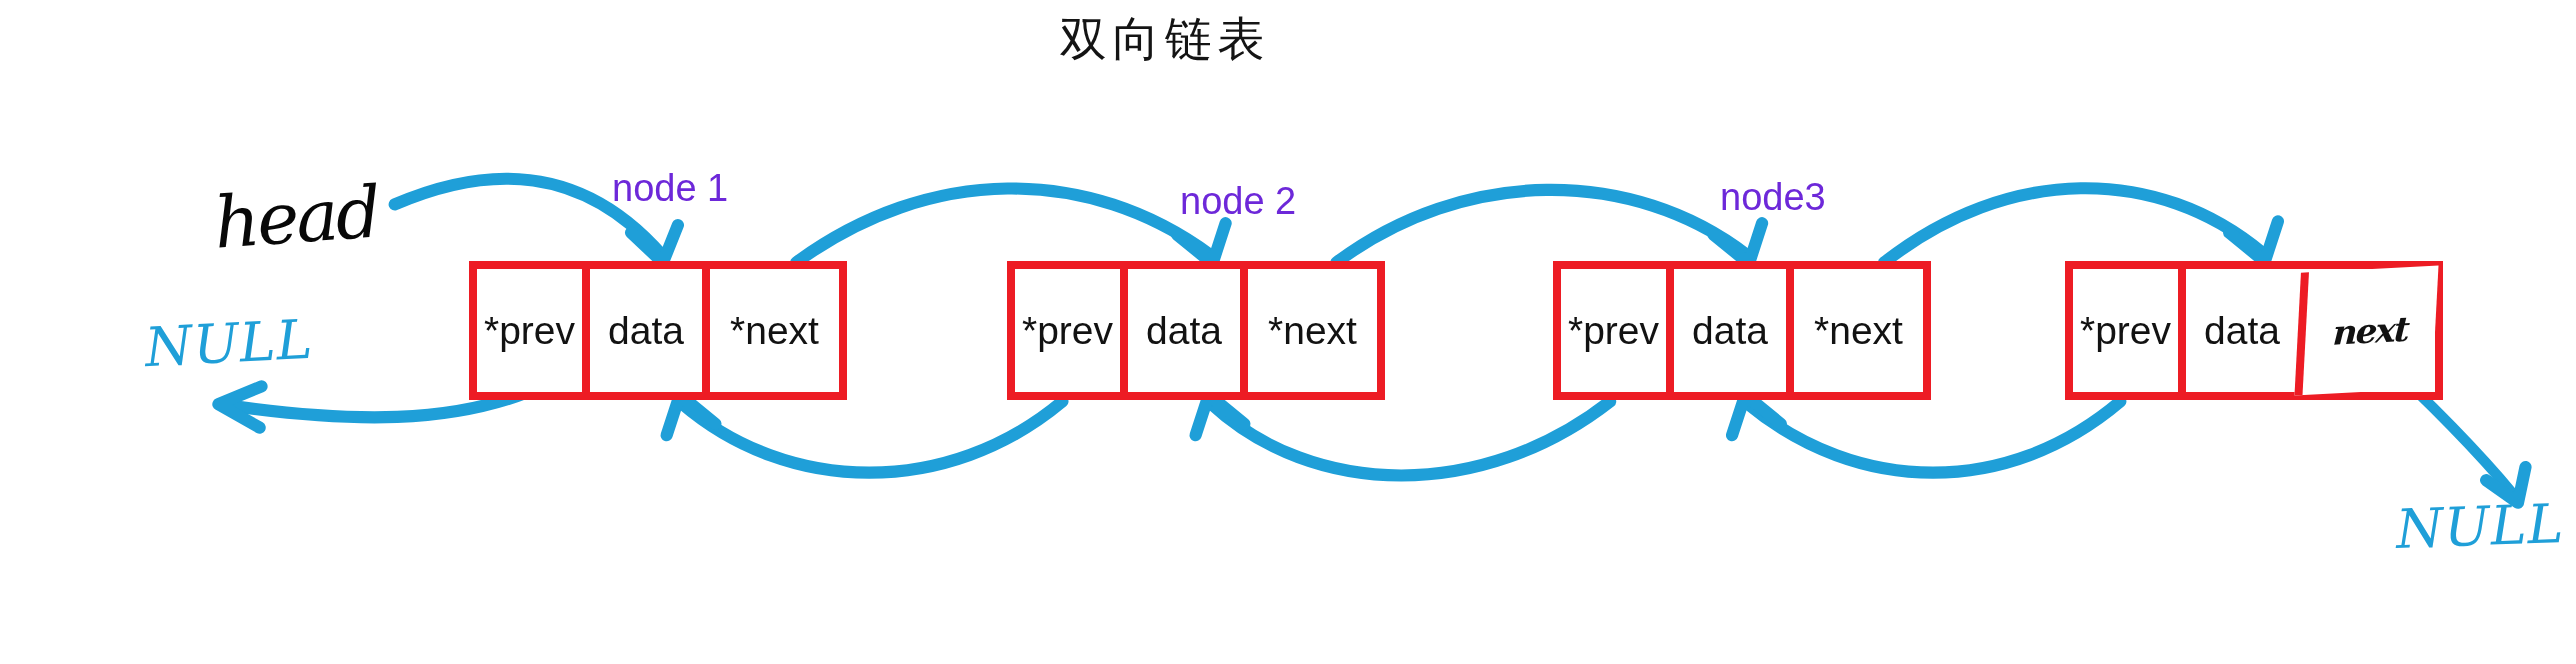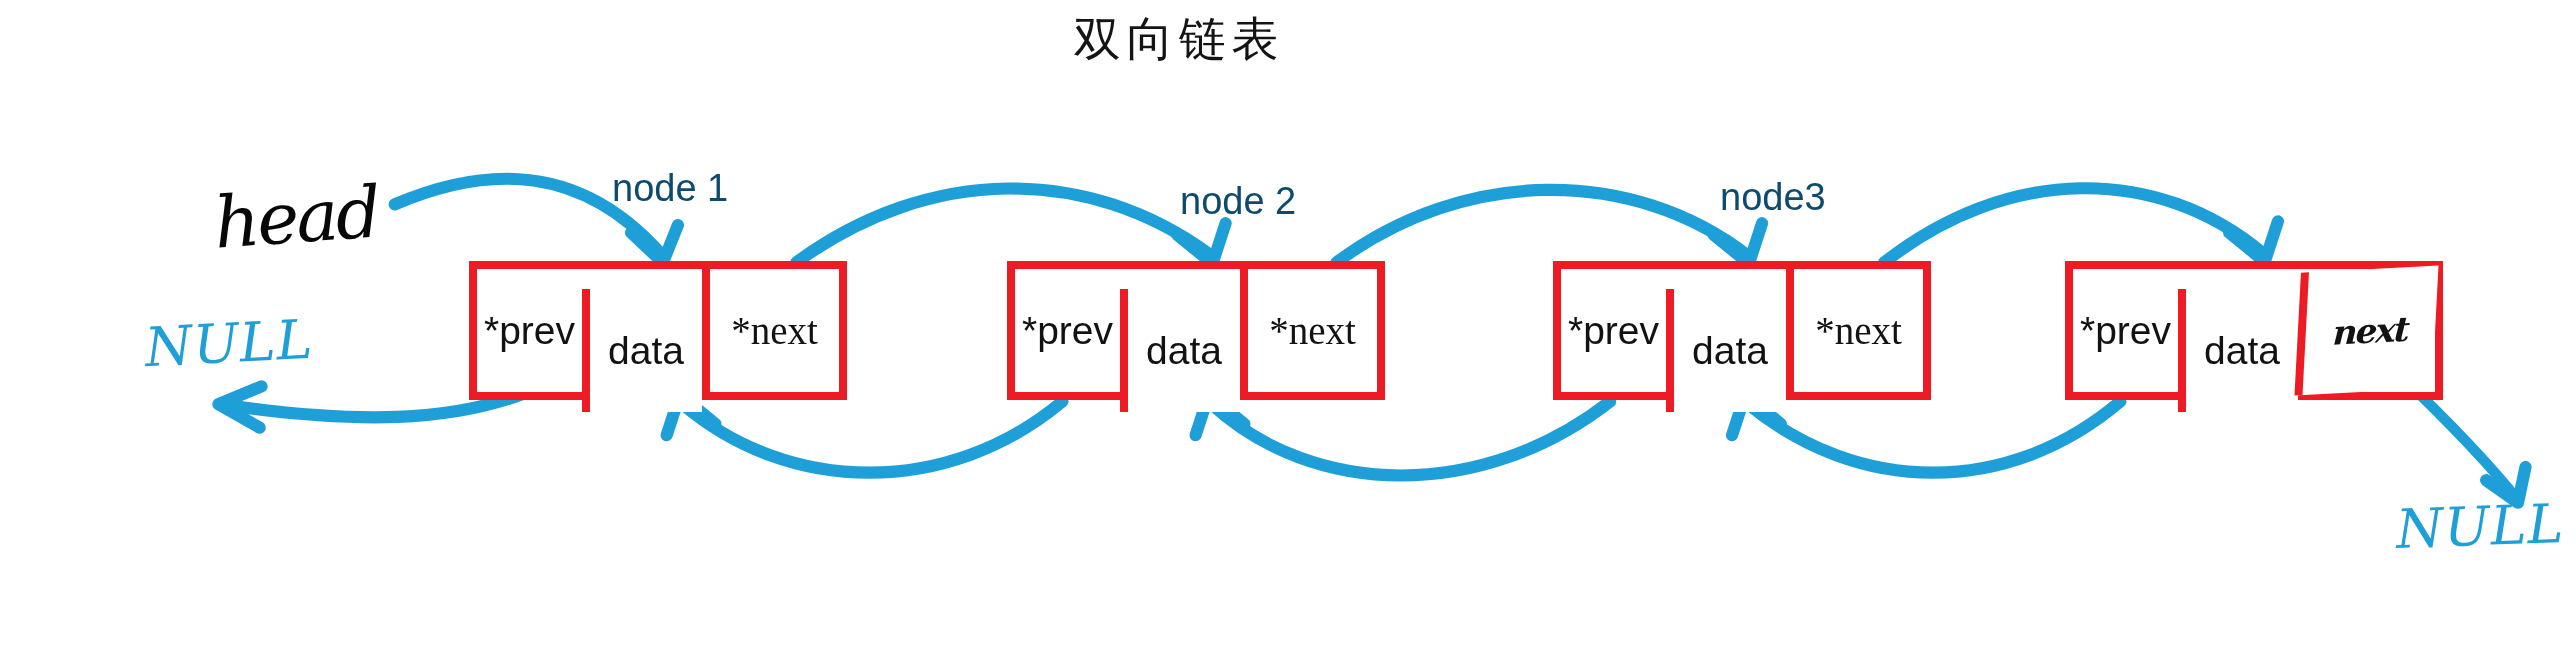--- a/index.html
+++ b/index.html
@@ -22,21 +22,20 @@
     position: absolute;
     left: 0;
     top: 7.5px;
     width: 2330px;
     text-align: center;
     font-size: 47px;
     letter-spacing: 5.6px;
     color: #141414;
     font-family: "DejaVu Sans", sans-serif;
     font-weight: 400;
-    margin-left: 14px;
   }
   
   .node {
     position: absolute;
     display: flex;
     box-sizing: border-box;
     border: 8.4px solid #ED1C24;
     background: #ffffff;
     height: 139px;
   }
@@ -48,35 +47,35 @@
     font-size: 39px;
     color: #121212;
     font-family: "Liberation Sans", sans-serif;
     background: #ffffff;
     height: 100%;
   }
   .cell.sep {
     border-left: 8.4px solid #ED1C24;
   }
   .cell.prev  { width: 105px; }
-  .cell.data  { width: 120px; margin-top: 20px; }
-  .cell.next  { width: 137px; font-family: Liberation Serif, serif; }
+  .cell.data  { width: 120px; }
+  .cell.next  { width: 137px; }
   .cell.hand {
     font-family: "DejaVu Serif", serif;
     font-style: italic;
     font-weight: 700;
     font-size: 34px;
     letter-spacing: -1.9px;
     transform: skewX(-6deg) rotate(-3deg);
   }
   
   .node-label {
     position: absolute;
     font-size: 38px;
-    color: #0c4a6e;
+    color: #6d28d9;
     font-family: "Liberation Sans", sans-serif;
     white-space: nowrap;
   }
   
   #head-label {
     position: absolute;
     left: 214px;
     top: 176px;
     font-family: "DejaVu Serif", serif;
     font-style: italic;

